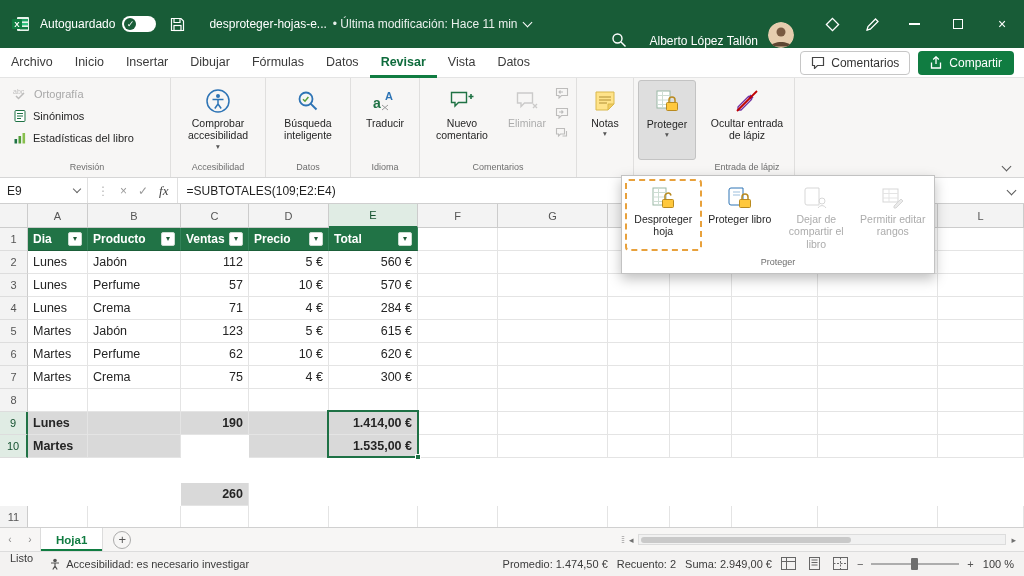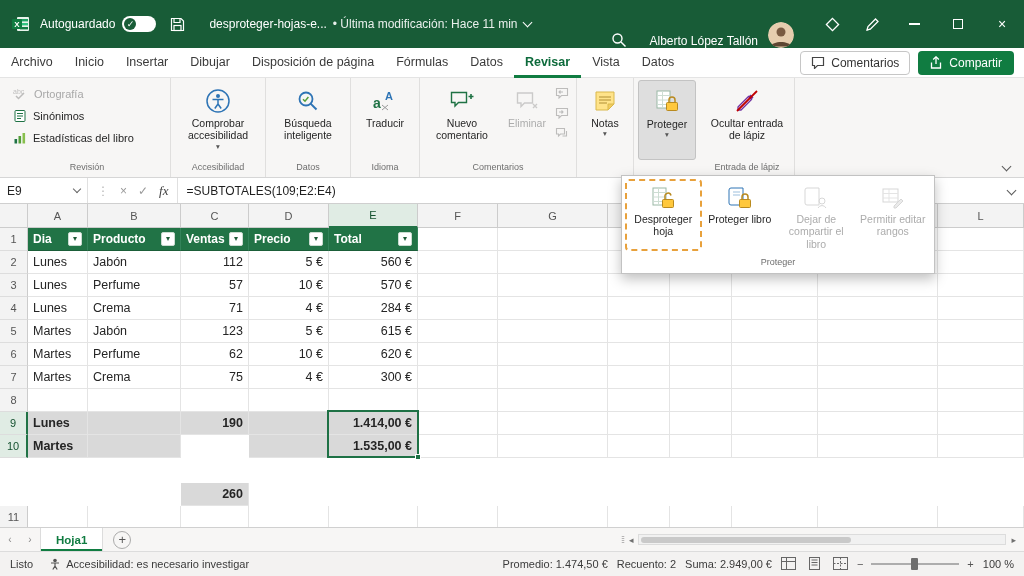--- a/index.html
+++ b/index.html
@@ -122,21 +122,21 @@
   .addsheet { width:18px; height:18px; border-radius:50%; border:1px solid #ABABAB; color:#555;
               display:flex; align-items:center; justify-content:center; margin-left:10px; font-size:13px; line-height:1; }
   .hscroll { margin-left:auto; display:flex; align-items:center; gap:5px; padding-right:8px; color:#777; }
   .dragdots { font-size:9px; letter-spacing:-1px; color:#999; }
   .hs-track { width:368px; height:11px; background:#F1F1F1; border:1px solid #DCDCDC; position:relative; }
   .hs-thumb { position:absolute; left:2px; top:1.5px; width:210px; height:6px; background:#C9C9C9; border-radius:3px; }
   .hs-arrow { font-size:9px; color:#707070; }
 
   
   .statusbar { position:absolute; top:551px; left:0; width:1024px; height:25px; background:#F3F2F1;
-               border-top:1px solid #DCDCDC; display:flex; align-items:center; font-size:11px; color:#3B3B3B;
+               border-top:1px solid #DCDCDC; display:flex; font-size:11px; color:#3B3B3B;
                padding:0 10px; gap:16px; }
   .sb-acc { display:flex; align-items:center; gap:5px; }
   .sb-right { margin-left:auto; display:flex; align-items:center; gap:9px; }
   .viewicons { display:flex; gap:11px; align-items:center; }
   .zoomctl { display:flex; align-items:center; gap:8px; color:#555; }
   .zoomtrack { width:88px; height:2px; background:#ADADAD; position:relative; }
   .zoomtick { position:absolute; left:43px; top:-3px; width:1px; height:8px; background:#8A8A8A; }
   .zoomthumb { position:absolute; left:40px; top:-5px; width:7px; height:12px; background:#6E6E6E; border-radius:1px; }
 </style>
 </head>
@@ -208,21 +208,20 @@
       <span class="winbtn">×</span>
     </div>
   </div>
 
   <div class="tabrow">
     <div style="display:flex">
         <div class="rtab">Archivo</div>
         <div class="rtab">Inicio</div>
         <div class="rtab">Insertar</div>
         <div class="rtab">Dibujar</div>
-        <div class="rtab">Disposición de página</div>
         <div class="rtab">Fórmulas</div>
         <div class="rtab">Datos</div>
         <div class="rtab active">Revisar</div>
         <div class="rtab">Vista</div>
         <div class="rtab">Datos</div>
       </div>
     <div class="tabrow-right">
       <span class="btn-comments">
         <svg width="14" height="13" fill="none" stroke="#444" stroke-width="1.2">
             <path d="M1.5 1.5h11v8h-6l-3 3v-3h-2z"></path>

